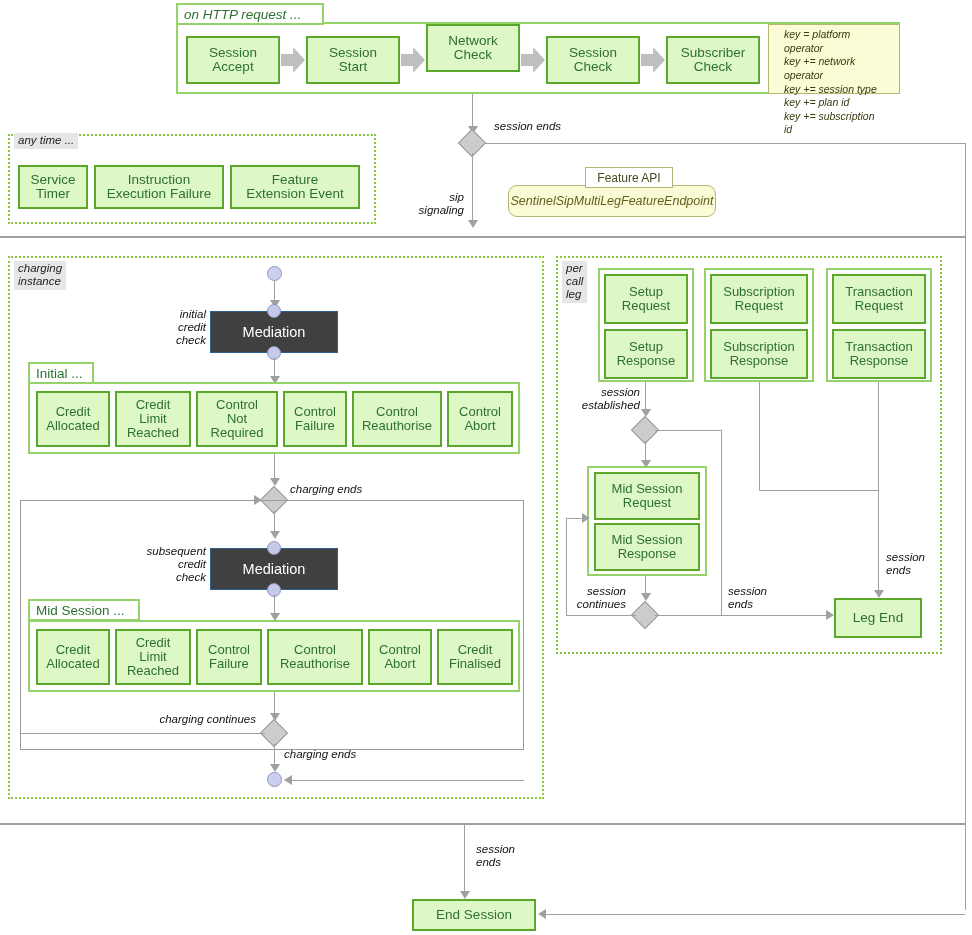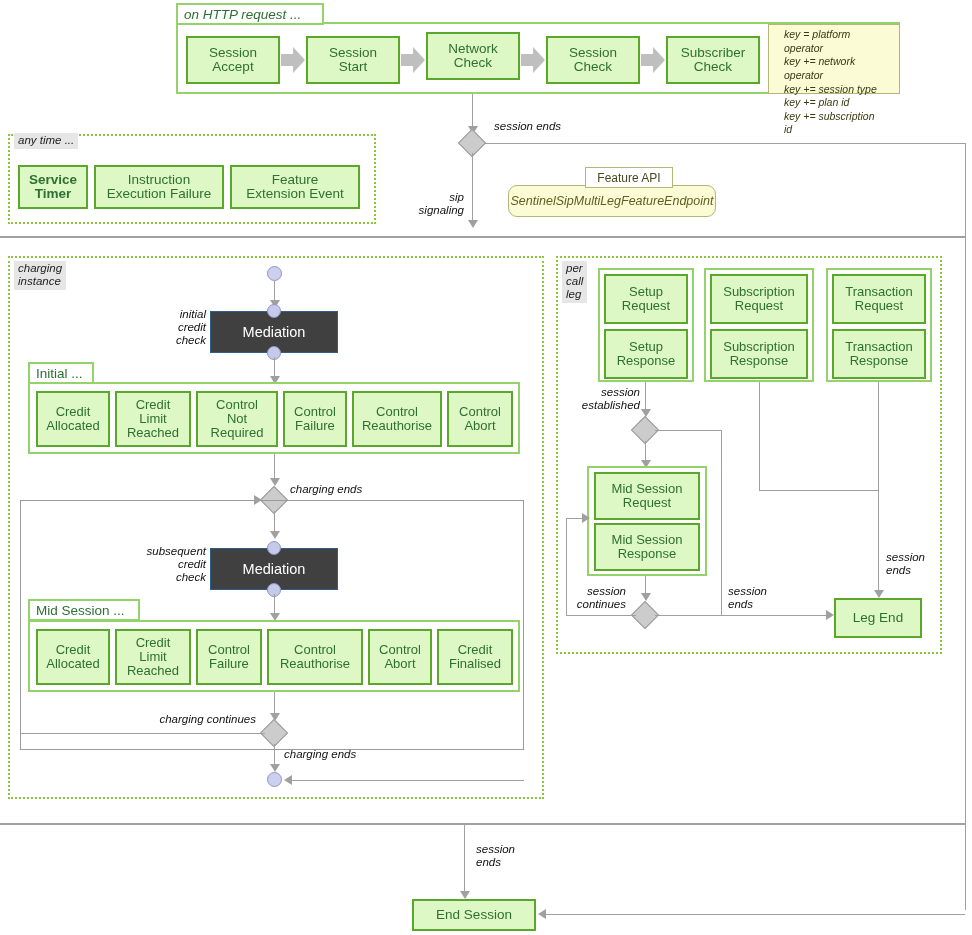--- a/index.html
+++ b/index.html
@@ -142,21 +142,21 @@
 
 <div id="canvas">
 
   <div class="abs gframe" style="left:176px;top:22px;width:724px;height:72px;"></div>
   <div class="abs gtab" style="left:176px;top:3px;width:148px;height:22px;font-style:italic;">on HTTP request ...</div>
 
   <div class="abs gbox" style="left:186px;top:36px;width:94px;height:48px;white-space:pre-line;">Session
 Accept</div>
   <div class="abs gbox" style="left:306px;top:36px;width:94px;height:48px;white-space:pre-line;">Session
 Start</div>
-  <div class="abs gbox" style="left:426px;top:32px;width:94px;height:48px;white-space:pre-line;">Network
+  <div class="abs gbox" style="left:426px;top:24px;width:94px;height:48px;white-space:pre-line;">Network
 Check</div>
   <div class="abs gbox" style="left:546px;top:36px;width:94px;height:48px;white-space:pre-line;">Session
 Check</div>
   <div class="abs gbox" style="left:666px;top:36px;width:94px;height:48px;white-space:pre-line;">Subscriber
 Check</div>
 
   <div class="abs blockarrow" style="left:281px;top:47px;width:24px;height:26px;">
     <svg width="24" height="26" viewBox="0 0 24 26">
         <path d="M0 7 H12 V0 L24 13 L12 26 V19 H0 Z" fill="#bfbfbf"></path>
       </svg>
@@ -192,21 +192,21 @@
   <div class="abs vline" style="left:965px;top:143px;height:767px;"></div>
 
   <div class="abs vline" style="left:472px;top:153px;height:72px;"></div>
   <div class="abs ah-down" style="left:468px;top:220px;"></div>
   <div class="abs elabel r" style="left:392px;top:191px;width:72px;">sip
 signaling</div>
 
   <div class="abs dotted" style="left:8px;top:134px;width:368px;height:90px;"></div>
   <div class="abs lane-label" style="left:14px;top:133px;">any time ...</div>
 
-  <div class="abs gbox" style="left:18px;top:165px;width:70px;height:44px;white-space:pre-line;font-weight:bold;">Service
+  <div class="abs gbox" style="left:18px;top:165px;width:70px;height:44px;white-space:pre-line;">Service
 Timer</div>
   <div class="abs gbox" style="left:94px;top:165px;width:130px;height:44px;white-space:pre-line;">Instruction
 Execution Failure</div>
   <div class="abs gbox" style="left:230px;top:165px;width:130px;height:44px;white-space:pre-line;">Feature
 Extension Event</div>
 
   <div class="abs endpoint" style="left:508px;top:185px;width:208px;height:32px;">SentinelSipMultiLegFeatureEndpoint</div>
   <div class="abs apitab" style="left:568px;top:167px;width:88px;height:21px;margin-left:17px;">Feature API</div>
 
   <div class="abs hline2" style="left:0px;top:236px;width:966px;"></div>

